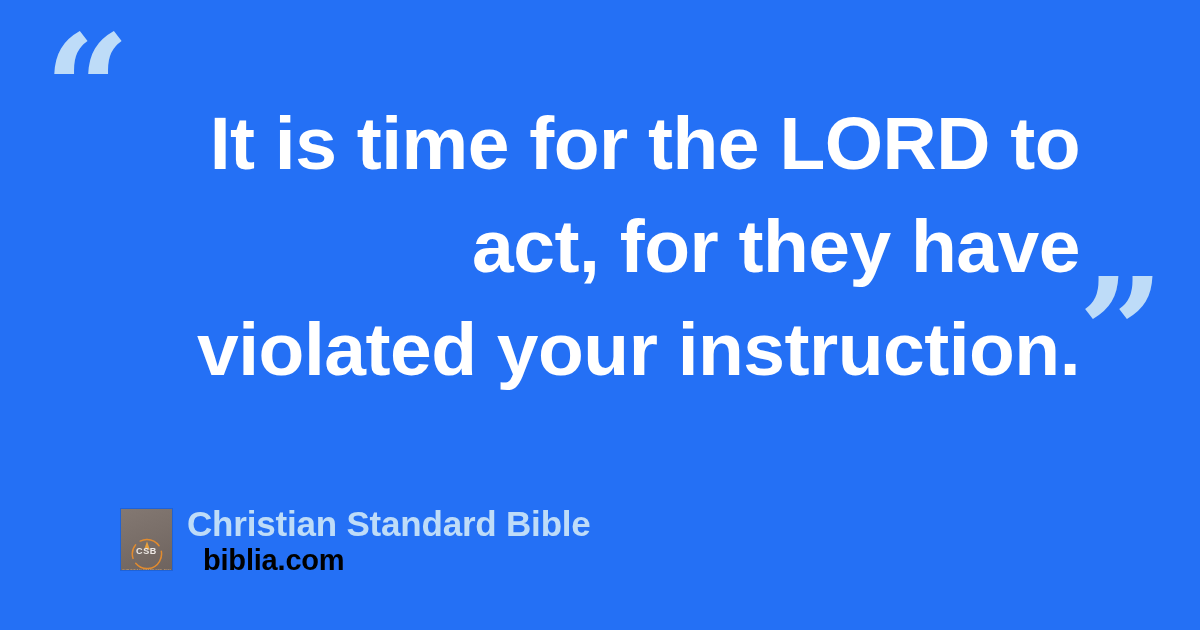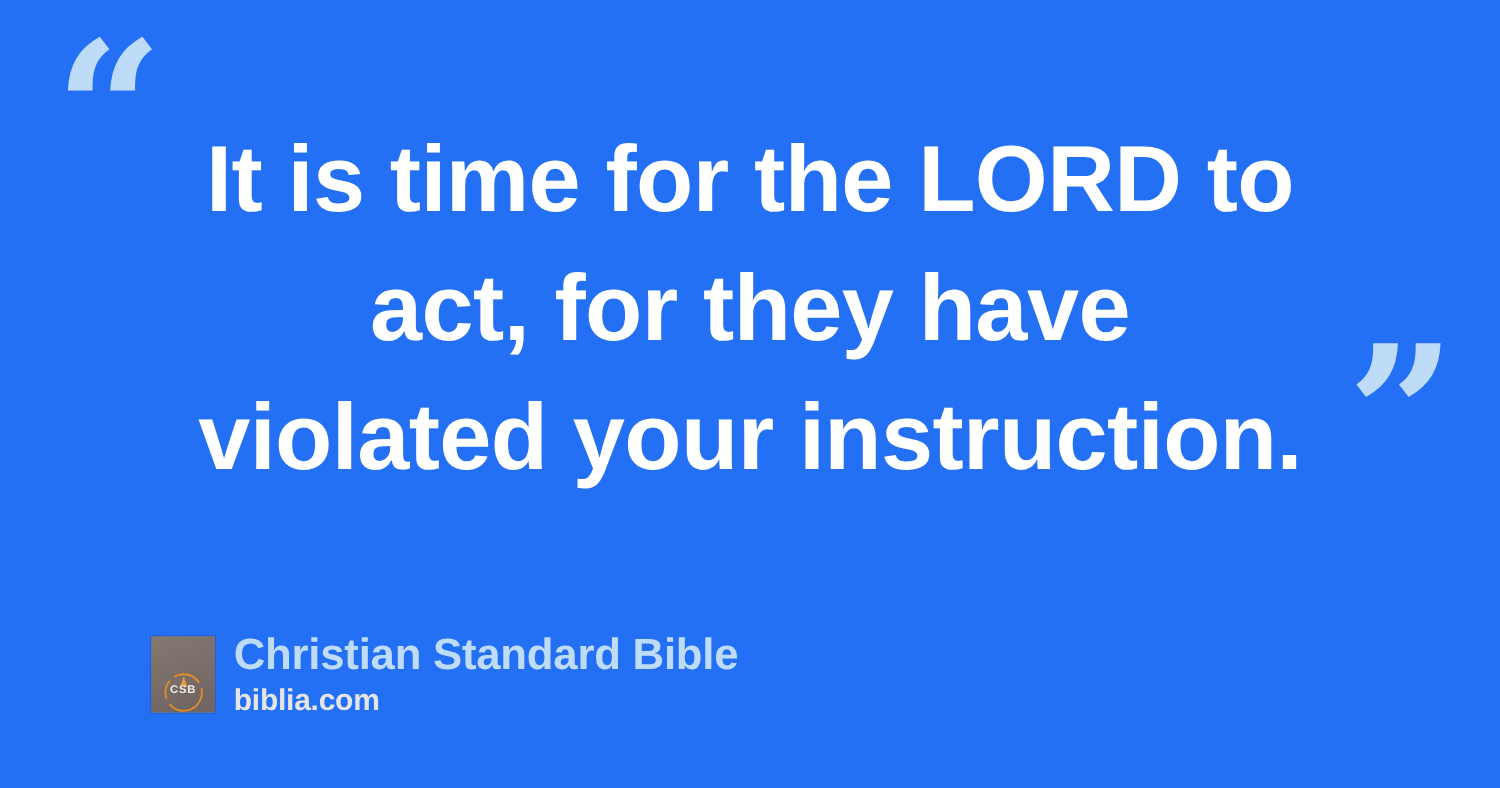--- a/index.html
+++ b/index.html
@@ -48,21 +48,21 @@
     top: 257px;
     font-size: 150px;
     letter-spacing: -4px;
   }
 
   #quote-text {
     position: absolute;
     left: 120px;
     top: 92px;
     width: 960px;
-    text-align: center;
+    text-align: right;
     color: #FFFFFF;
     font-family: "Liberation Sans Narrow", "Liberation Sans", sans-serif;
     font-weight: 700;
     font-size: 75px;
     line-height: 103px;
     letter-spacing: -0.5px;
     white-space: pre-line;
   }
 
   
@@ -129,26 +129,27 @@
   #source-title {
     color: #BEDCF8;
     font-family: "Liberation Sans Narrow", "Liberation Sans", sans-serif;
     font-weight: 700;
     font-size: 35px;
     line-height: 38px;
     letter-spacing: -0.2px;
   }
   #source-site {
     margin-top: 4px;
-    color: #e5e5e5;
+    color: #000000;
     font-family: "Liberation Sans Narrow", "Liberation Sans", sans-serif;
     font-weight: 700;
-    font-size: 24px;
+    font-size: 29px;
     line-height: 27px;
     letter-spacing: -0.2px;
+    margin-left: 16px;
   }
 </style>
 </head>
 <body>
 
 <div id="card">
 
   <div id="quote-block">
 
     <span class="quote-mark" id="quote-open">“</span>

